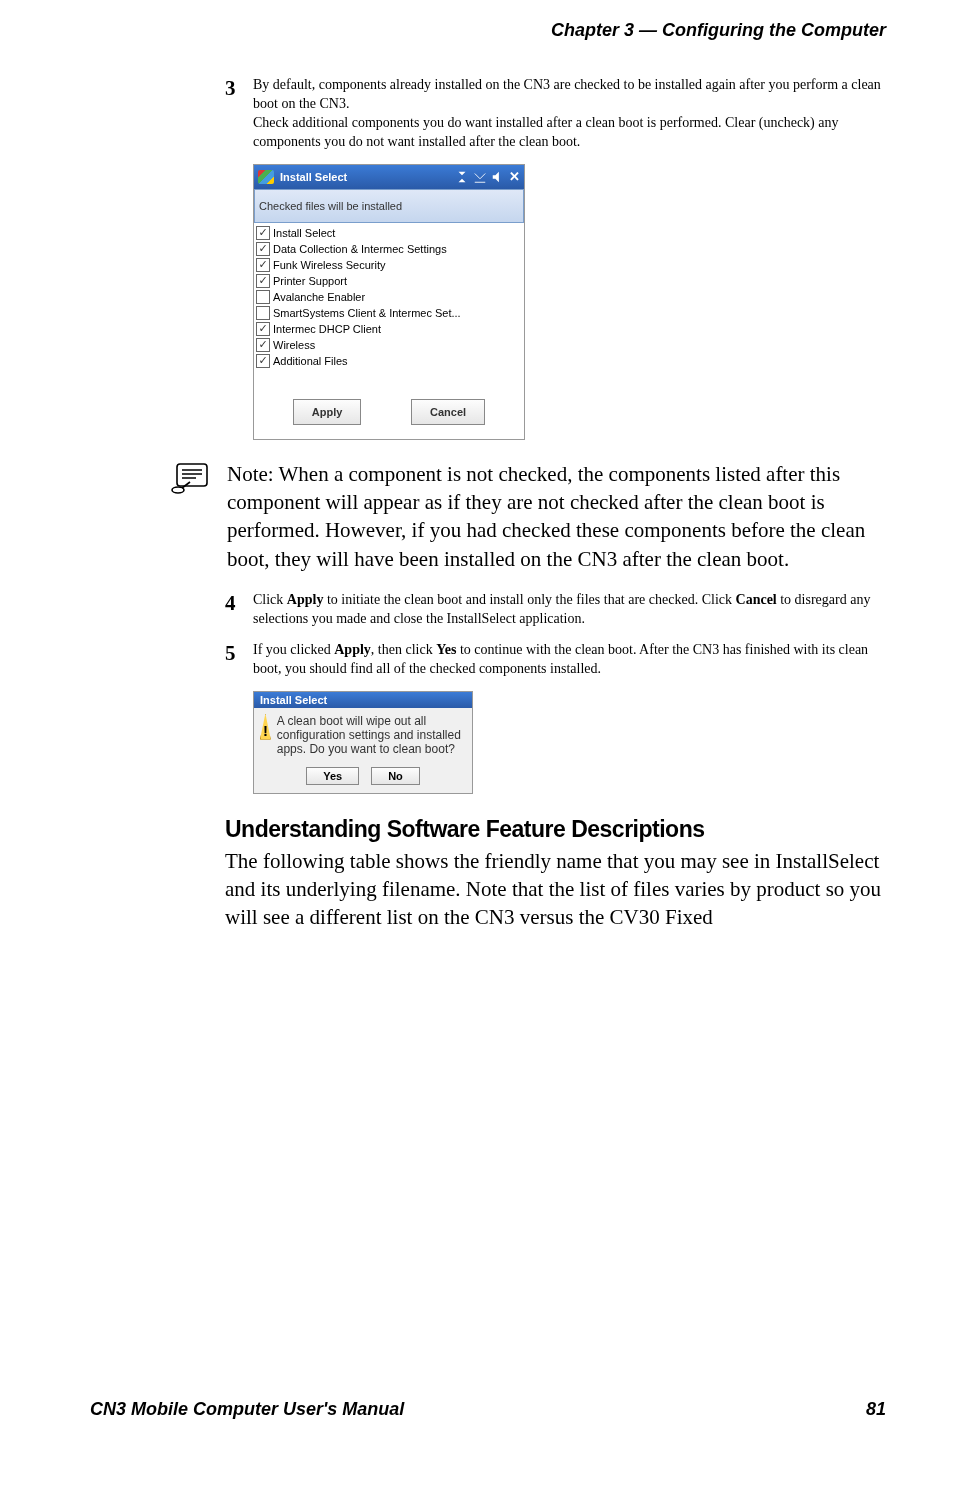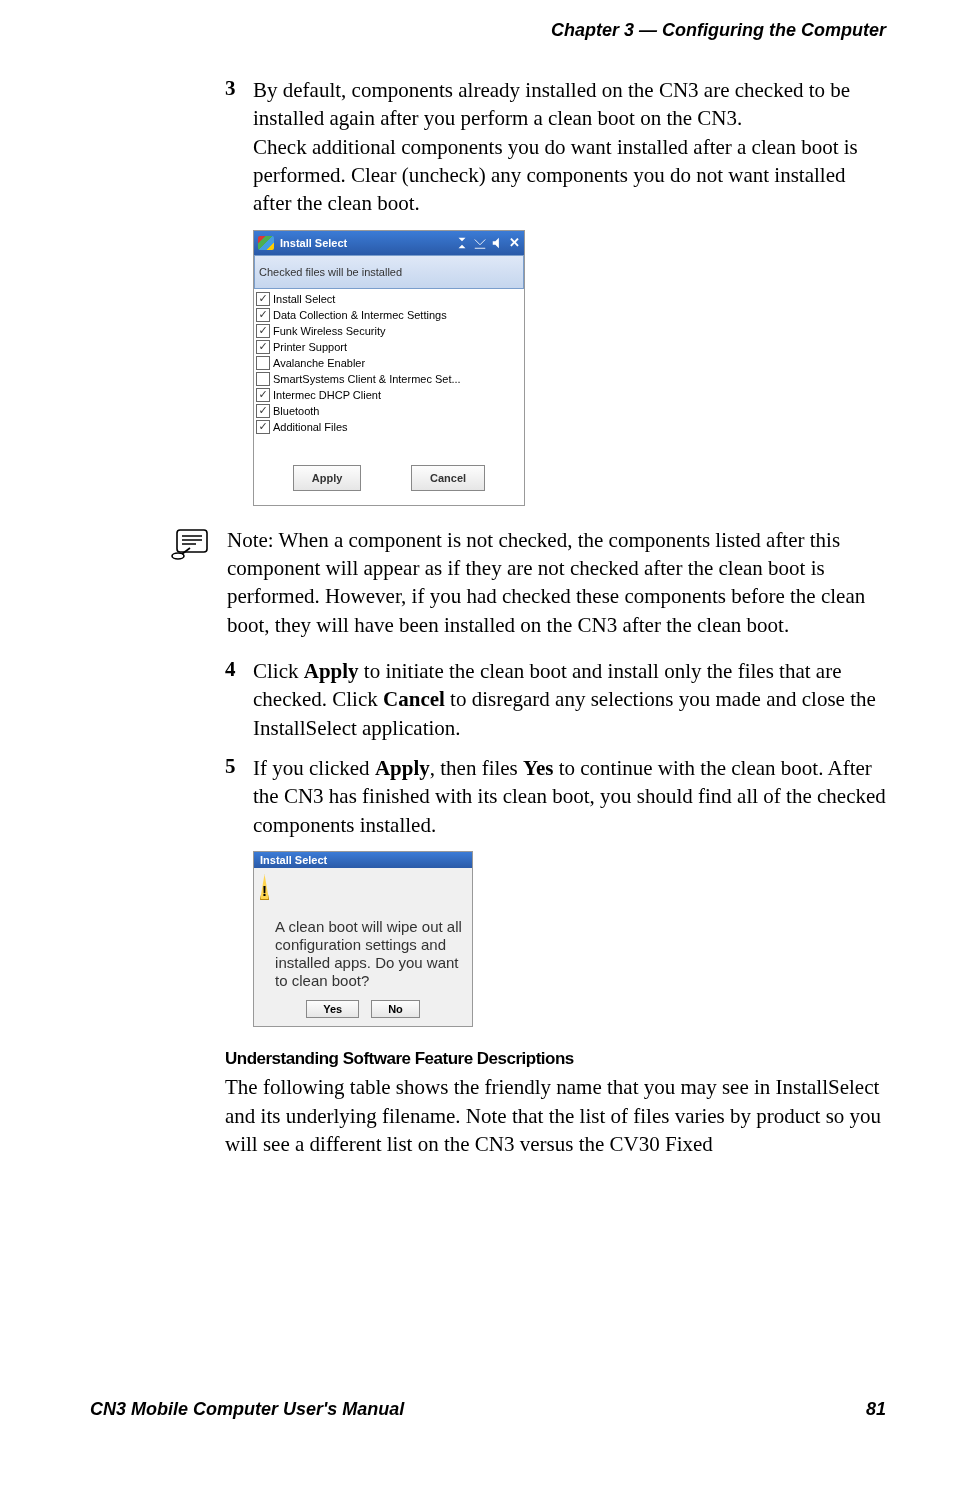--- a/index.html
+++ b/index.html
@@ -32,21 +32,21 @@
       display: flex;
       margin-bottom: 12px;
     }
     .step-num {
       font-weight: bold;
       width: 28px;
       flex-shrink: 0;
       font-size: 21px;
     }
     .step-text {
-      font-size: 21px;
+      font-size: 14px;
       line-height: 1.35;
     }
     .step-sub {
     }
     .screenshot1 {
       margin-left: 28px;
       margin-top: 12px;
       margin-bottom: 20px;
       width: 270px;
       border: 1px solid #999;
@@ -164,45 +164,44 @@
       clip-path: polygon(50% 0, 100% 100%, 0 100%);
       display: flex;
       align-items: flex-end;
       justify-content: center;
       color: #000;
       font-weight: bold;
       font-size: 15px;
       font-family: Arial;
     }
     .dlg-text {
-      font-size: 15px;
+      font-size: 12px;
       font-family: Tahoma, Arial, sans-serif;
       color: #333;
       line-height: 1.2;
-      margin-top: 44px;
     }
     .dlg-buttons {
       display: flex;
       justify-content: center;
       gap: 12px;
       padding: 4px 0 8px 0;
       background: #f0f0f0;
     }
     .dlg-btn {
       border: 1px solid #888;
       background: linear-gradient(to bottom, #fdfdfd, #e6e6e6);
       font-size: 11px;
       font-family: Tahoma, Arial, sans-serif;
       font-weight: bold;
       padding: 2px 16px;
     }
     .subhead {
       font-family: Arial, sans-serif;
       font-weight: 900;
-      font-size: 17px;
+      font-size: 23px;
       margin-bottom: 4px;
       letter-spacing: -0.5px;
     }
     .bodypara {
       font-size: 21px;
       line-height: 1.35;
     }
     .footer {
       display: flex;
       justify-content: space-between;
@@ -271,21 +270,21 @@
         <div class="check-item">
             <span class="checkbox"></span>
             <span>SmartSystems Client &amp; Intermec Set...</span>
           </div>
         <div class="check-item">
             <span class="checkbox">✓</span>
             <span>Intermec DHCP Client</span>
           </div>
         <div class="check-item">
             <span class="checkbox">✓</span>
-            <span>Bluetooth</span>
+            <span>Wireless</span>
           </div>
         <div class="check-item">
             <span class="checkbox">✓</span>
             <span>Additional Files</span>
           </div>
       </div>
       <div class="button-row">
         <div class="wince-btn">Apply</div>
         <div class="wince-btn">Cancel</div>
       </div>
@@ -308,21 +307,21 @@
     <div class="step">
       <div class="step-num">4</div>
       <div class="step-text">
         <span>Click </span><span class="bold">Apply</span><span> to initiate the clean boot and install only the files that are checked. Click </span><span class="bold">Cancel</span><span> to disregard any selections you made and close the InstallSelect application.</span>
       </div>
     </div>
 
     <div class="step">
       <div class="step-num">5</div>
       <div class="step-text">
-        <span>If you clicked </span><span class="bold">Apply</span><span>, then files </span><span class="bold">Yes</span><span> to continue with the clean boot. After the CN3 has finished with its clean boot, you should find all of the checked components installed.</span>
+        <span>If you clicked </span><span class="bold">Apply</span><span>, then click </span><span class="bold">Yes</span><span> to continue with the clean boot. After the CN3 has finished with its clean boot, you should find all of the checked components installed.</span>
       </div>
     </div>
 
     <div class="screenshot2">
       <div class="titlebar2">Install Select</div>
       <div class="dlg-body">
         <div class="warn-icon">!</div>
         <div class="dlg-text">A clean boot will wipe out all configuration settings and installed apps. Do you want to clean boot?</div>
       </div>
       <div class="dlg-buttons">

